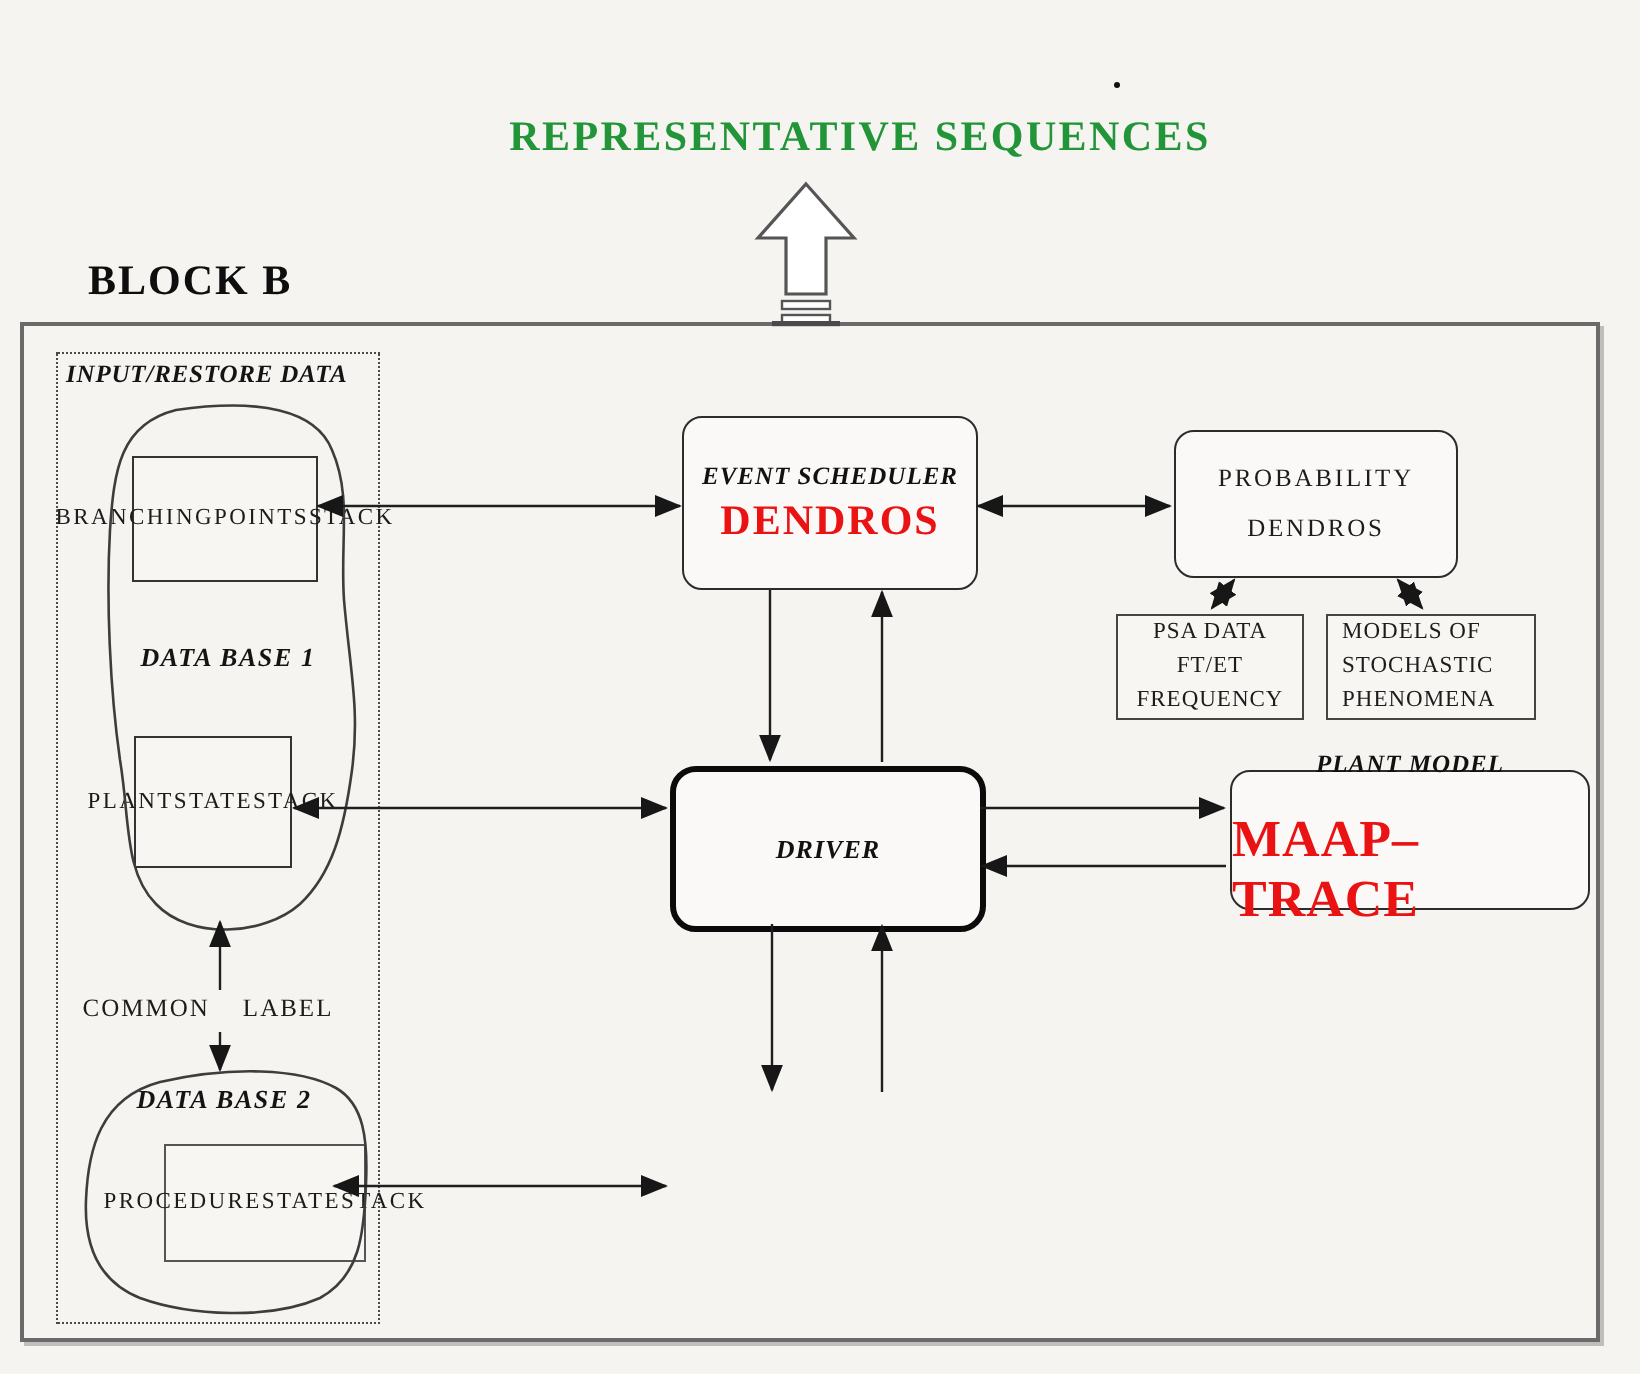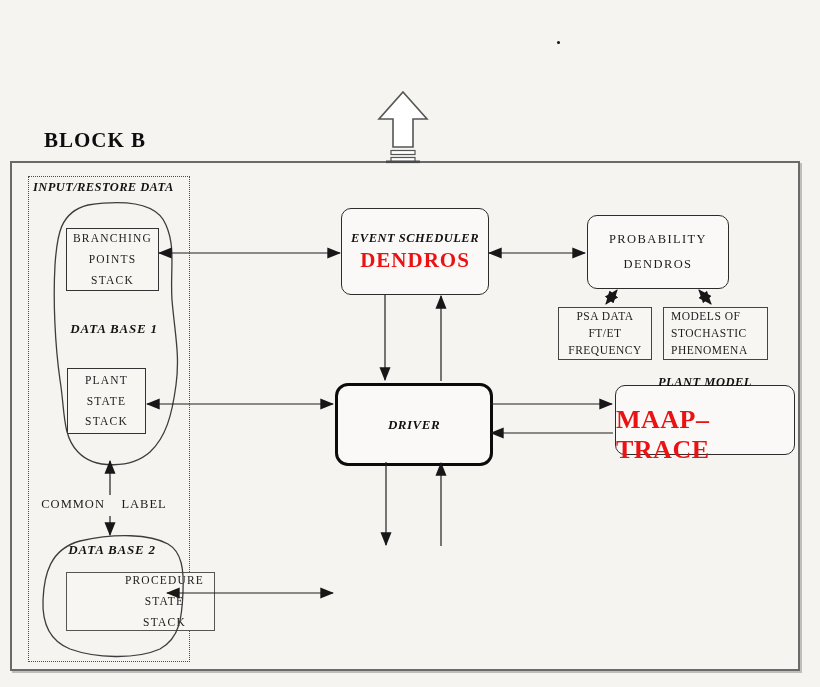--- a/index.html
+++ b/index.html
@@ -23,25 +23,25 @@
 
   .ir-label{position:absolute;left:33px;top:180px;font-style:italic;font-weight:bold;
             font-size:12.5px;letter-spacing:.4px;color:#141414;}
 
   .db-label{position:absolute;font-style:italic;font-weight:bold;font-size:13px;
             letter-spacing:.8px;text-align:center;color:#141414;}
   .db1{left:58px;top:321px;width:112px;}
   .db2{left:56px;top:542px;width:112px;}
 
   .stack{position:absolute;background:#f7f6f3;border:1px solid #333;
-         display:flex;flex-direction:column;justify-content:center;align-items:center;
+         display:flex;justify-content:center;align-items:center;
          text-align:center;font-size:11.5px;letter-spacing:1.2px;line-height:1.8;}
   .stack-branching{left:66px;top:228px;width:91px;height:61px;}
   .stack-plant{left:67px;top:368px;width:77px;height:64px;}
-  .stack-procedure{left:66px;top:572px;width:99px;height:57px;border:1.5px solid #555;padding-left:48px;}
+  .stack-procedure{left:82px;top:572px;width:99px;height:57px;border:1.5px solid #555;}
 
   .common{position:absolute;left:36px;top:497px;width:136px;text-align:center;
           font-size:12.5px;letter-spacing:1px;white-space:pre;}
 
   .round{position:absolute;border:1.6px solid #2c2c2c;border-radius:10px;background:#faf9f7;
          display:flex;flex-direction:column;justify-content:center;align-items:center;}
   .role{font-style:italic;font-weight:bold;font-size:12.5px;letter-spacing:.5px;color:#111;}
   .prog{font-weight:bold;color:#ea1212;letter-spacing:1px;}
 
   .box-dendros{left:341px;top:208px;width:146px;height:85px;}
@@ -69,20 +69,21 @@
   .box-simproc .prog{font-size:24px;margin-top:1px;}
 
   svg.layer{position:absolute;left:0;top:0;z-index:6;pointer-events:none;}
   .boxes{z-index:2;}
 </style>
 </head>
 <body>
 
 <div id="canvas">
 
+  <div class="title">REPRESENTATIVE SEQUENCES</div>
   <div class="stray-dot"></div>
   <div class="block-label">BLOCK B</div>
 
   <div class="outer"></div>
   <div class="dotted"></div>
   <div class="ir-label">INPUT/RESTORE DATA</div>
 
   <div class="db-label db1">DATA BASE 1</div>
   <div class="db-label db2">DATA BASE 2</div>
   <div class="common">COMMON    LABEL</div>

